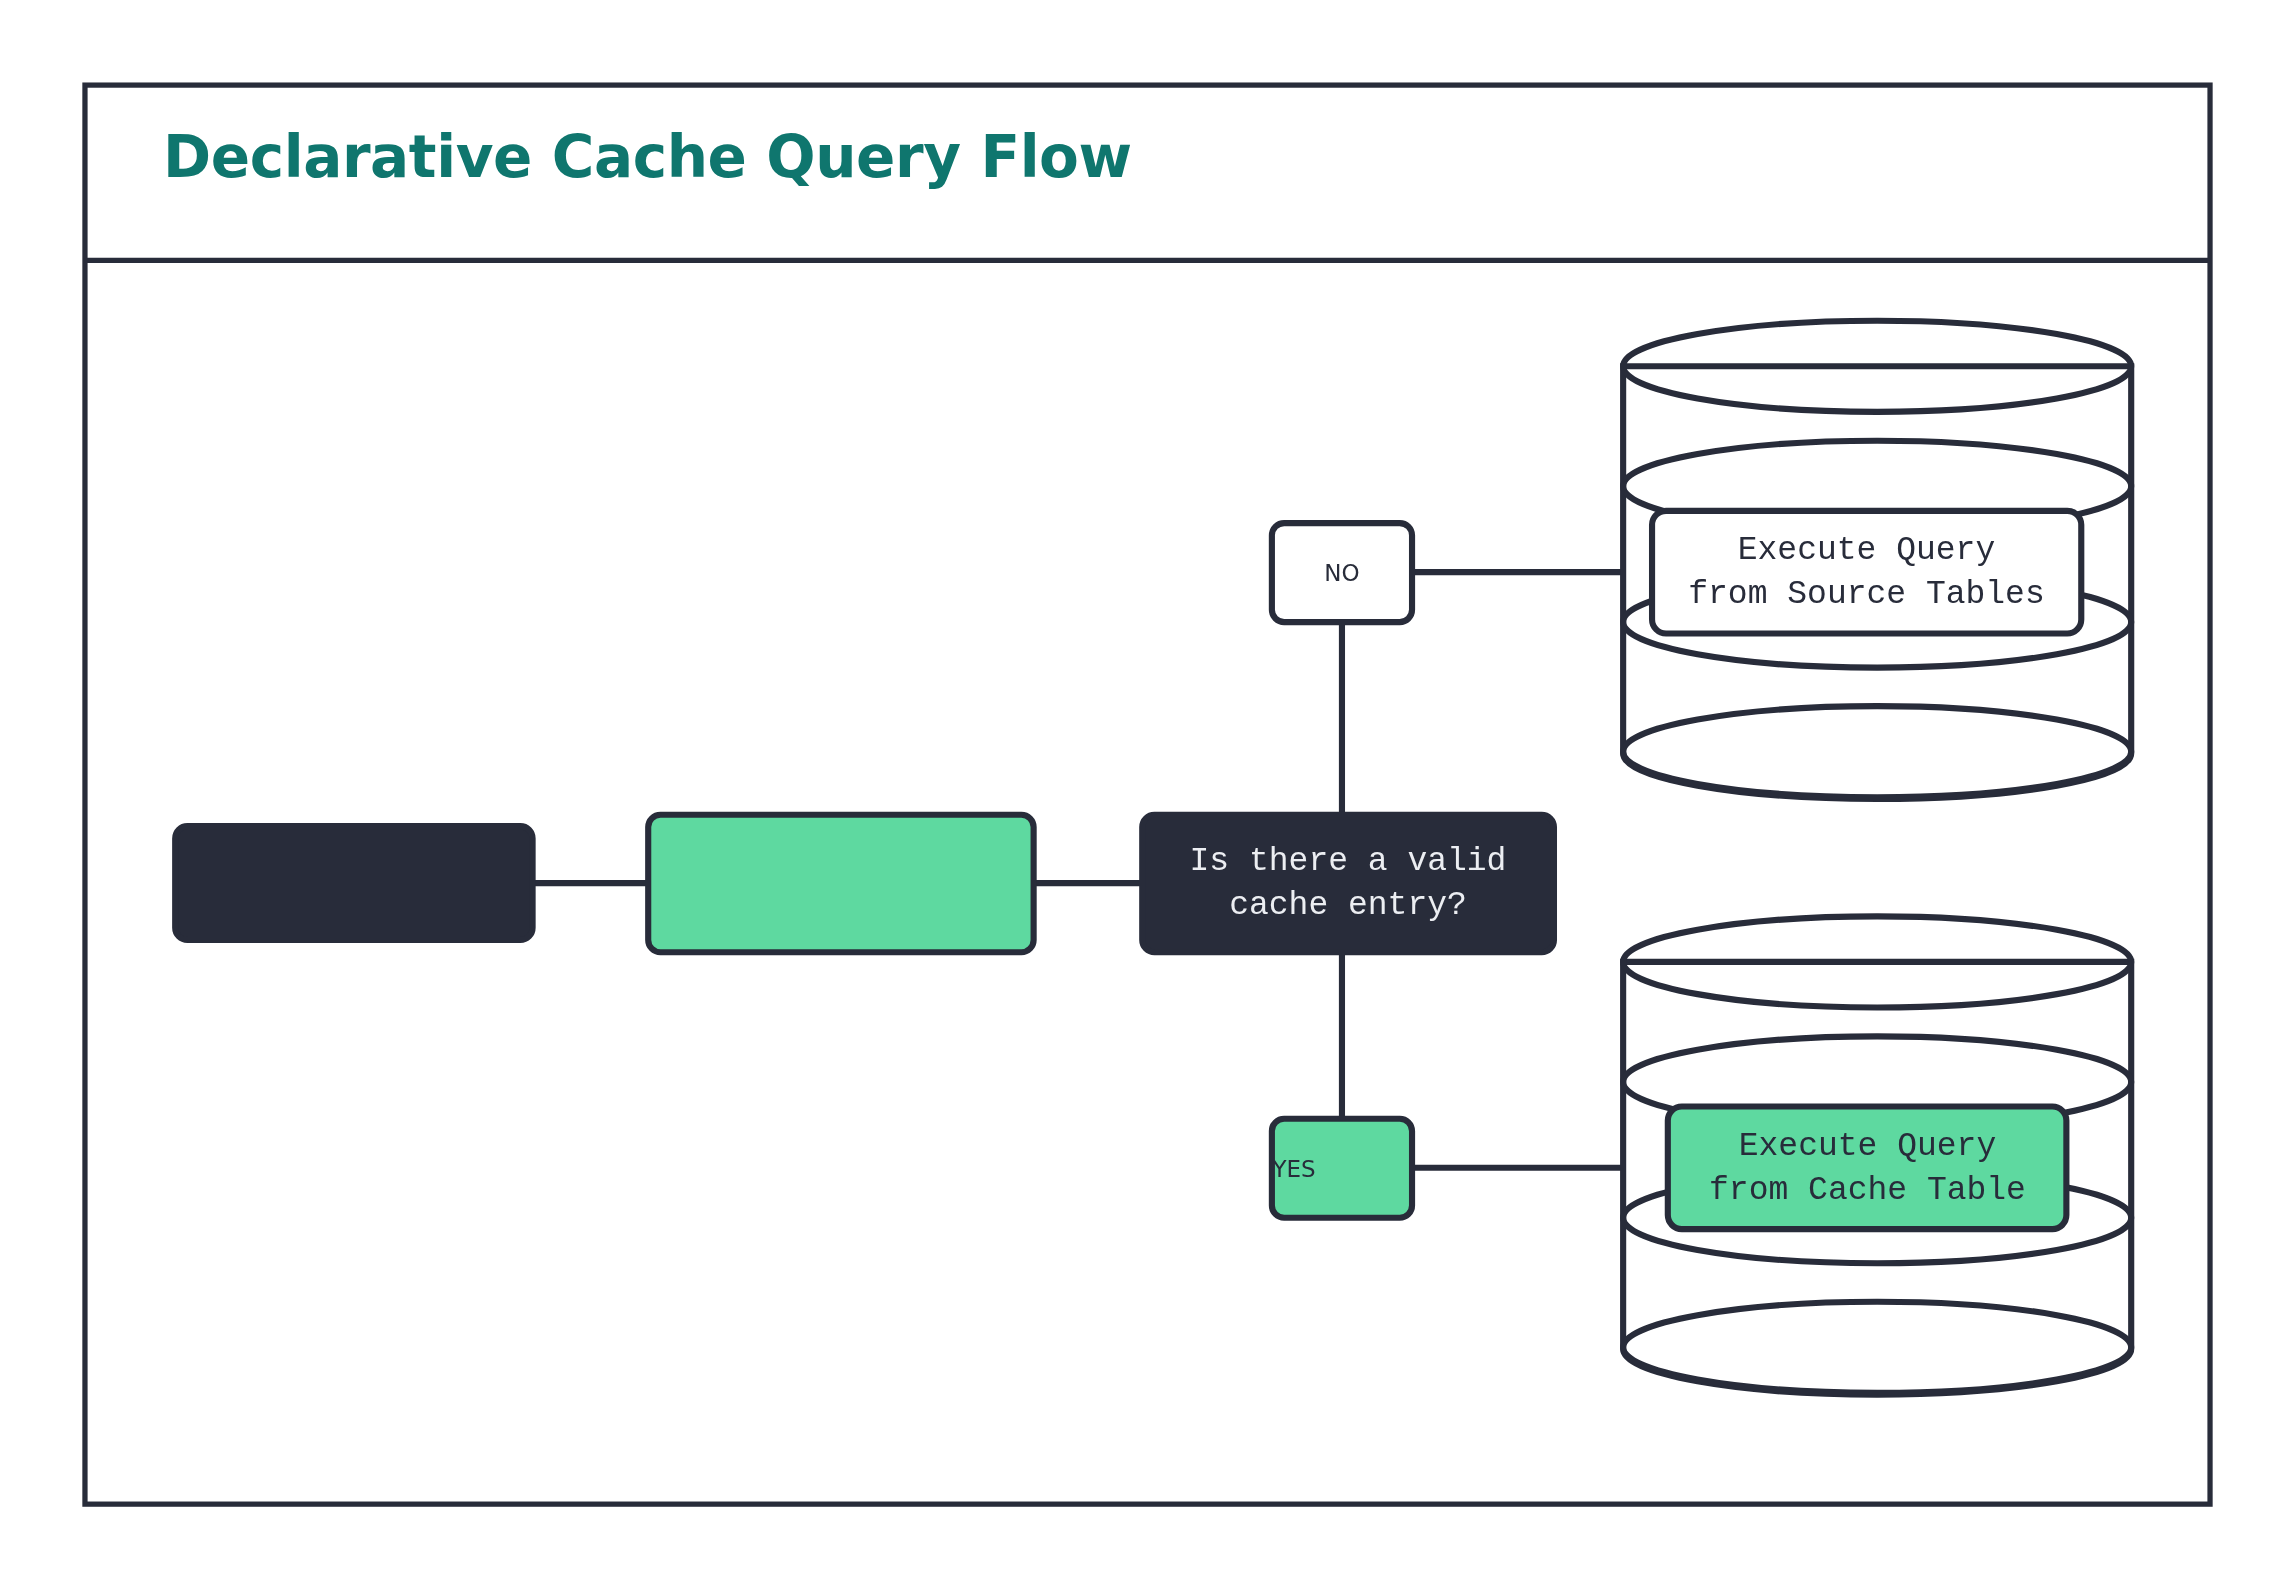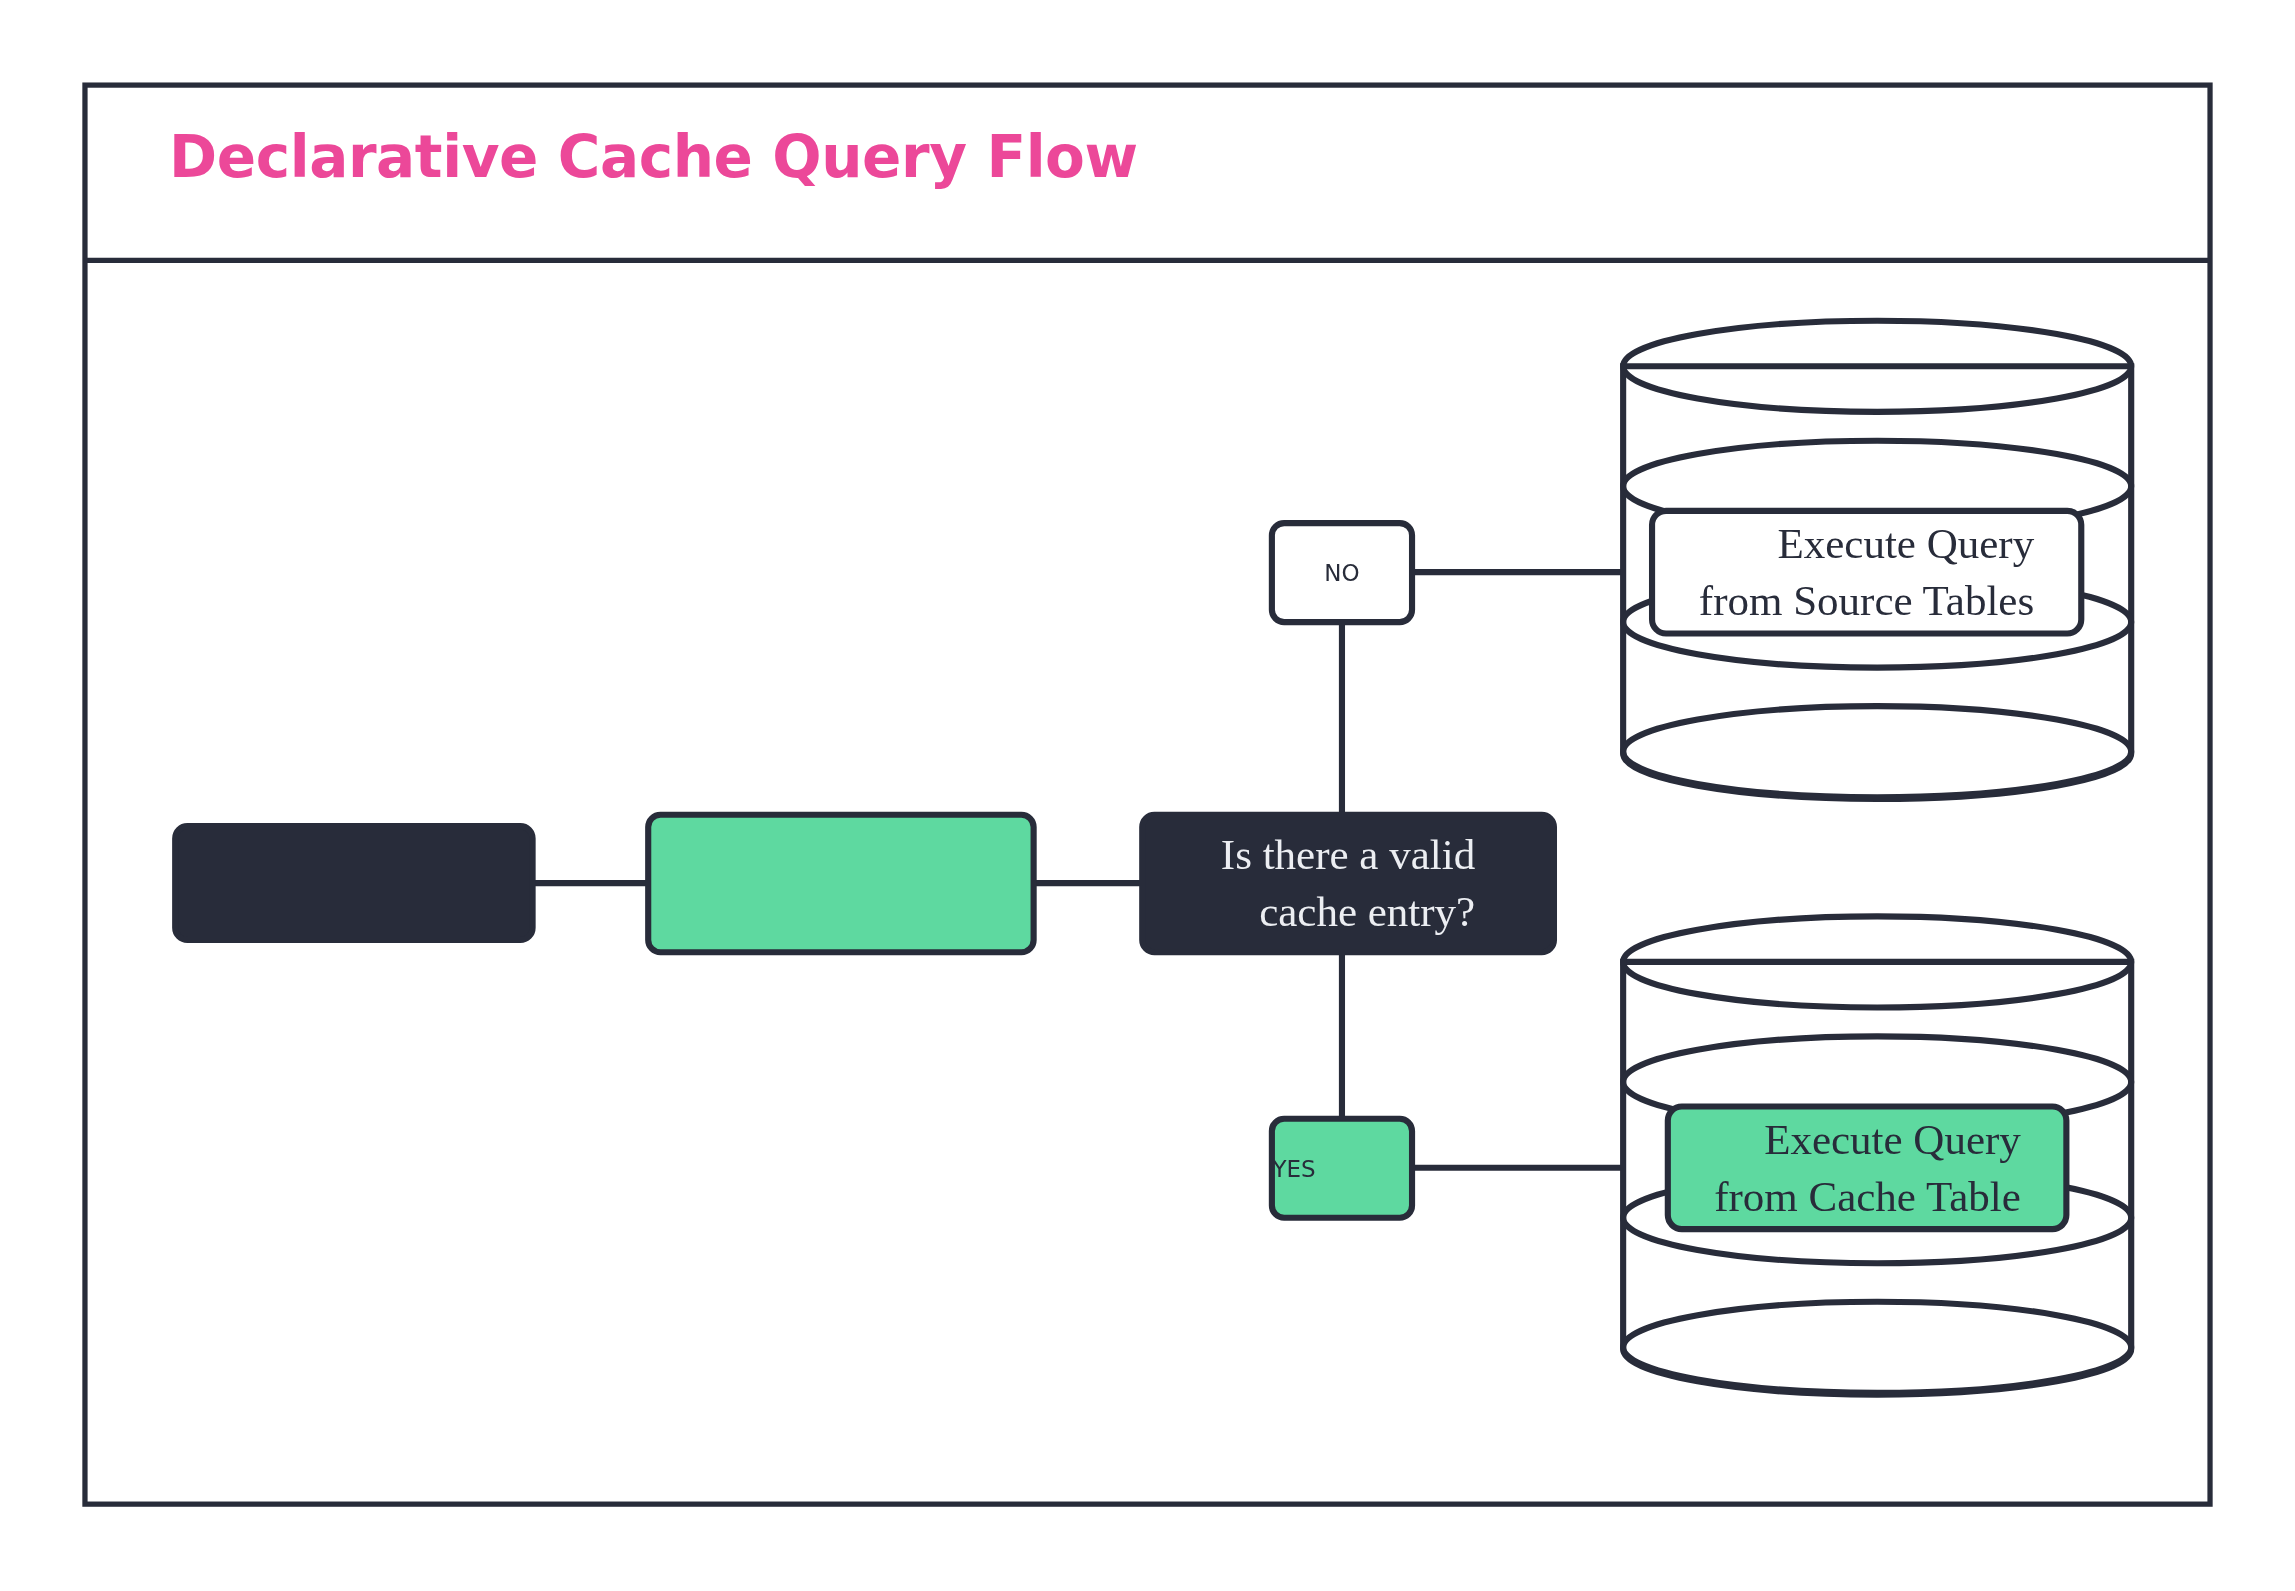--- a/index.html
+++ b/index.html
@@ -57,34 +57,33 @@
   .node-rect.green { fill: #5ed9a0; }
   .node-rect.white { fill: #ffffff; }
 
   .diagram-title {
     position: absolute;
     left: 163px;
     top: 123px;
     font-family: "DejaVu Sans", sans-serif;
     font-size: 58px;
     font-weight: bold;
-    color: #ec4899;
+    color: #0f766e;
     letter-spacing: -0.4px;
     white-space: nowrap;
-    margin-left: 6px;
   }
 
   .node-label {
     position: absolute;
     display: flex;
     align-items: center;
     justify-content: center;
-    text-align: right;
-    font-family: Liberation Serif, serif;
-    font-size: 43px;
+    text-align: center;
+    font-family: Liberation Mono, monospace;
+    font-size: 33px;
     line-height: 1.32;
     white-space: pre-line;
     pointer-events: none;
   }
   .node-label.on-dark { color: #eceef2; }
   .node-label.on-light { color: #282c3a; }
 
   .branch-label {
     position: absolute;
     display: flex;

